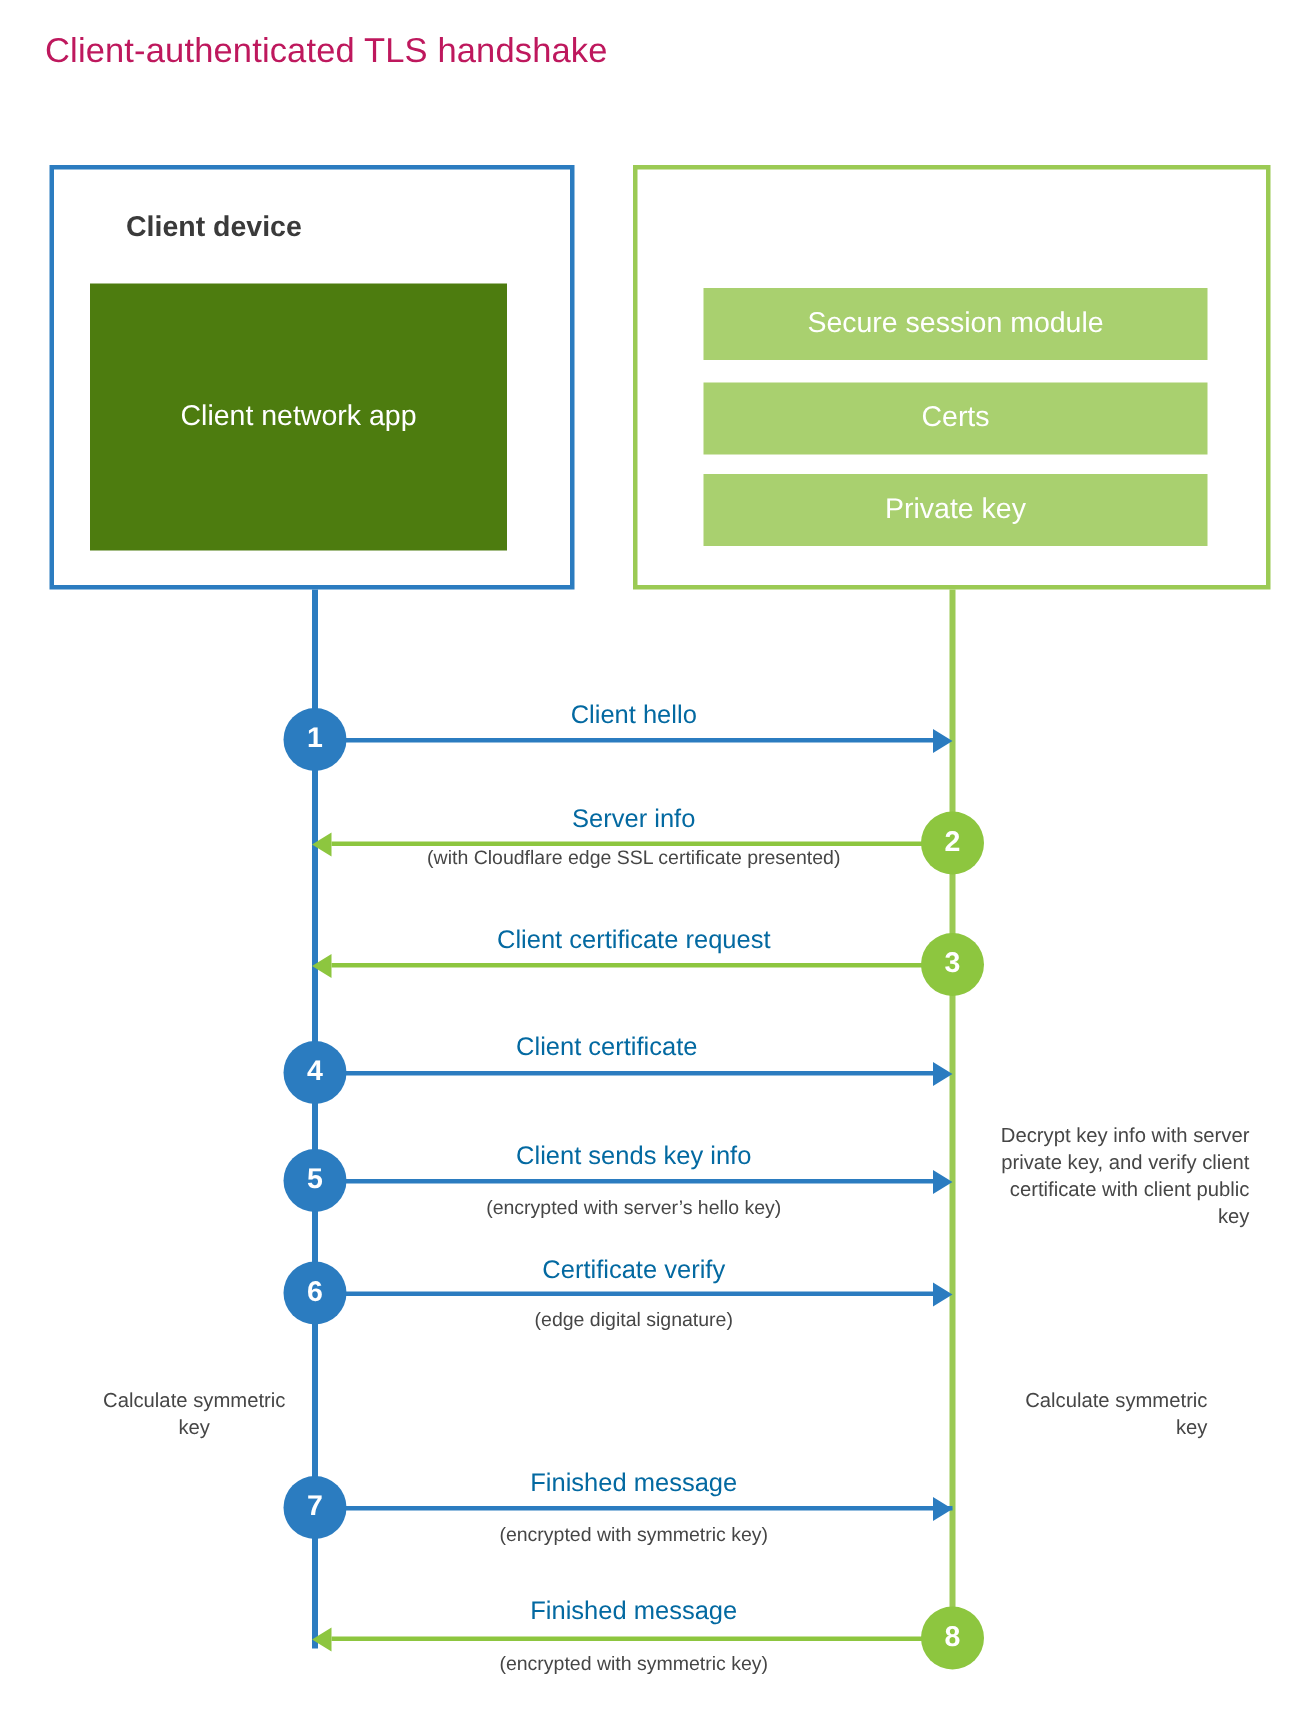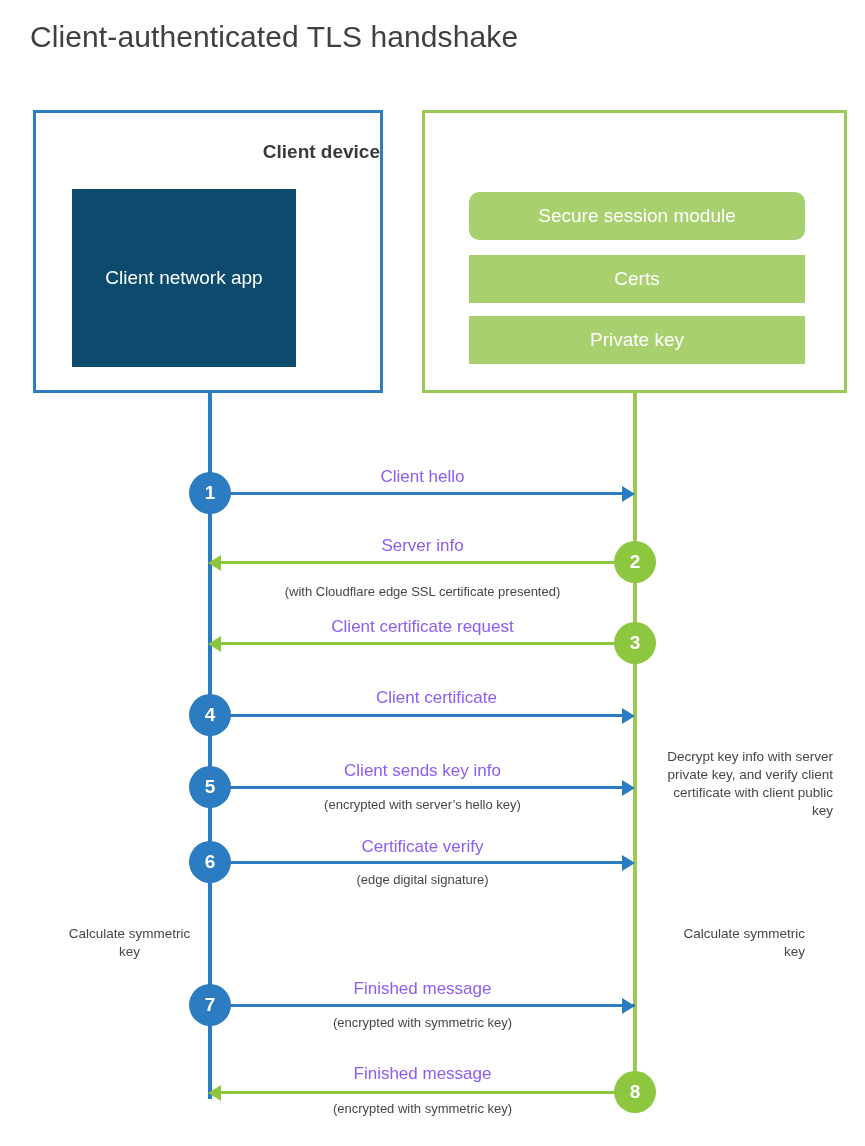--- a/index.html
+++ b/index.html
@@ -17,23 +17,23 @@
     height: 1146px;
     background: #ffffff;
     overflow: hidden;
   }
 
   
   .title {
     position: absolute;
     left: 30px;
     top: 20px;
-    font-size: 30px;
+    font-size: 23px;
     font-weight: 400;
-    color: #404040;
+    color: #be185d;
     letter-spacing: 0.1px;
     white-space: nowrap;
   }
 
   
   .party-box {
     position: absolute;
     background: #ffffff;
     box-sizing: border-box;
   }
@@ -49,35 +49,35 @@
     top: 110px;
     width: 425px;
     height: 283px;
     border: 3px solid #9bca54;
   }
   .party-title {
     position: absolute;
     left: 0;
     right: 0;
     top: 28px;
-    text-align: right;
+    text-align: left;
     font-size: 19px;
     font-weight: bold;
     color: #3a3a3a;
     padding-left: 48px;
   }
 
   
   .client-app {
     position: absolute;
-    left: 36px;
+    left: 24px;
     top: 76px;
-    width: 224px;
+    width: 278px;
     height: 178px;
-    background: #0c4a6e;
+    background: #4d7c0f;
     color: #ffffff;
     font-size: 19px;
     line-height: 26px;
     display: flex;
     align-items: center;
     justify-content: center;
     text-align: center;
   }
   .server-bar {
     position: absolute;
@@ -85,21 +85,21 @@
     width: 336px;
     height: 48px;
     background: #a9d06f;
     color: #ffffff;
     font-size: 19px;
     display: flex;
     align-items: center;
     justify-content: center;
     text-align: center;
   }
-  .server-bar.b0 { top: 79px; border-radius: 10px; }
+  .server-bar.b0 { top: 79px; }
   .server-bar.b1 { top: 142px; }
   .server-bar.b2 { top: 203px; }
 
   
   .lifeline {
     position: absolute;
     width: 4px;
   }
   .lifeline.client {
     left: 208px;
@@ -135,21 +135,21 @@
     border-left: 13px solid #2b7cc0;
   }
   .arrow-head.left-green {
     border-right: 13px solid #8dc63f;
   }
 
   .msg-label {
     position: absolute;
     text-align: center;
     font-size: 17px;
-    color: #8b5cf6;
+    color: #0369a1;
     white-space: nowrap;
   }
   .msg-sub {
     position: absolute;
     text-align: center;
     font-size: 13px;
     color: #464646;
     white-space: nowrap;
   }
 
@@ -204,33 +204,33 @@
     <div class="msg-label" style="left:210px; top:467px; width:425px;">Client hello</div>
     <div class="msg-line blue" style="left:210px; top:492px; width:414px;"></div>
     <div class="arrow-head right-blue" style="left:622px; top:485.5px;"></div>
     <div class="step-circle blue" style="left:189px; top:472px;">1</div>
   </div>
 
   <div class="msg">
     <div class="msg-label" style="left:210px; top:536px; width:425px;">Server info</div>
     <div class="msg-line green" style="left:221px; top:561px; width:414px;"></div>
     <div class="arrow-head left-green" style="left:208px; top:554.5px;"></div>
-    <div class="msg-sub" style="left:210px; top:584px; width:425px;">(with Cloudflare edge SSL certificate presented)</div>
+    <div class="msg-sub" style="left:210px; top:564px; width:425px;">(with Cloudflare edge SSL certificate presented)</div>
     <div class="step-circle green" style="left:614px; top:541px;">2</div>
   </div>
 
   <div class="msg">
     <div class="msg-label" style="left:210px; top:617px; width:425px;">Client certificate request</div>
     <div class="msg-line green" style="left:221px; top:642px; width:414px;"></div>
     <div class="arrow-head left-green" style="left:208px; top:635.5px;"></div>
     <div class="step-circle green" style="left:614px; top:622px;">3</div>
   </div>
 
   <div class="msg">
-    <div class="msg-label" style="left:224px; top:688px; width:425px;">Client certificate</div>
+    <div class="msg-label" style="left:192px; top:688px; width:425px;">Client certificate</div>
     <div class="msg-line blue" style="left:210px; top:714px; width:414px;"></div>
     <div class="arrow-head right-blue" style="left:622px; top:707.5px;"></div>
     <div class="step-circle blue" style="left:189px; top:694px;">4</div>
   </div>
 
   <div class="msg">
     <div class="msg-label" style="left:210px; top:761px; width:425px;">Client sends key info</div>
     <div class="msg-line blue" style="left:210px; top:786px; width:414px;"></div>
     <div class="arrow-head right-blue" style="left:622px; top:779.5px;"></div>
     <div class="msg-sub" style="left:210px; top:797px; width:425px;">(encrypted with server’s hello key)</div>

